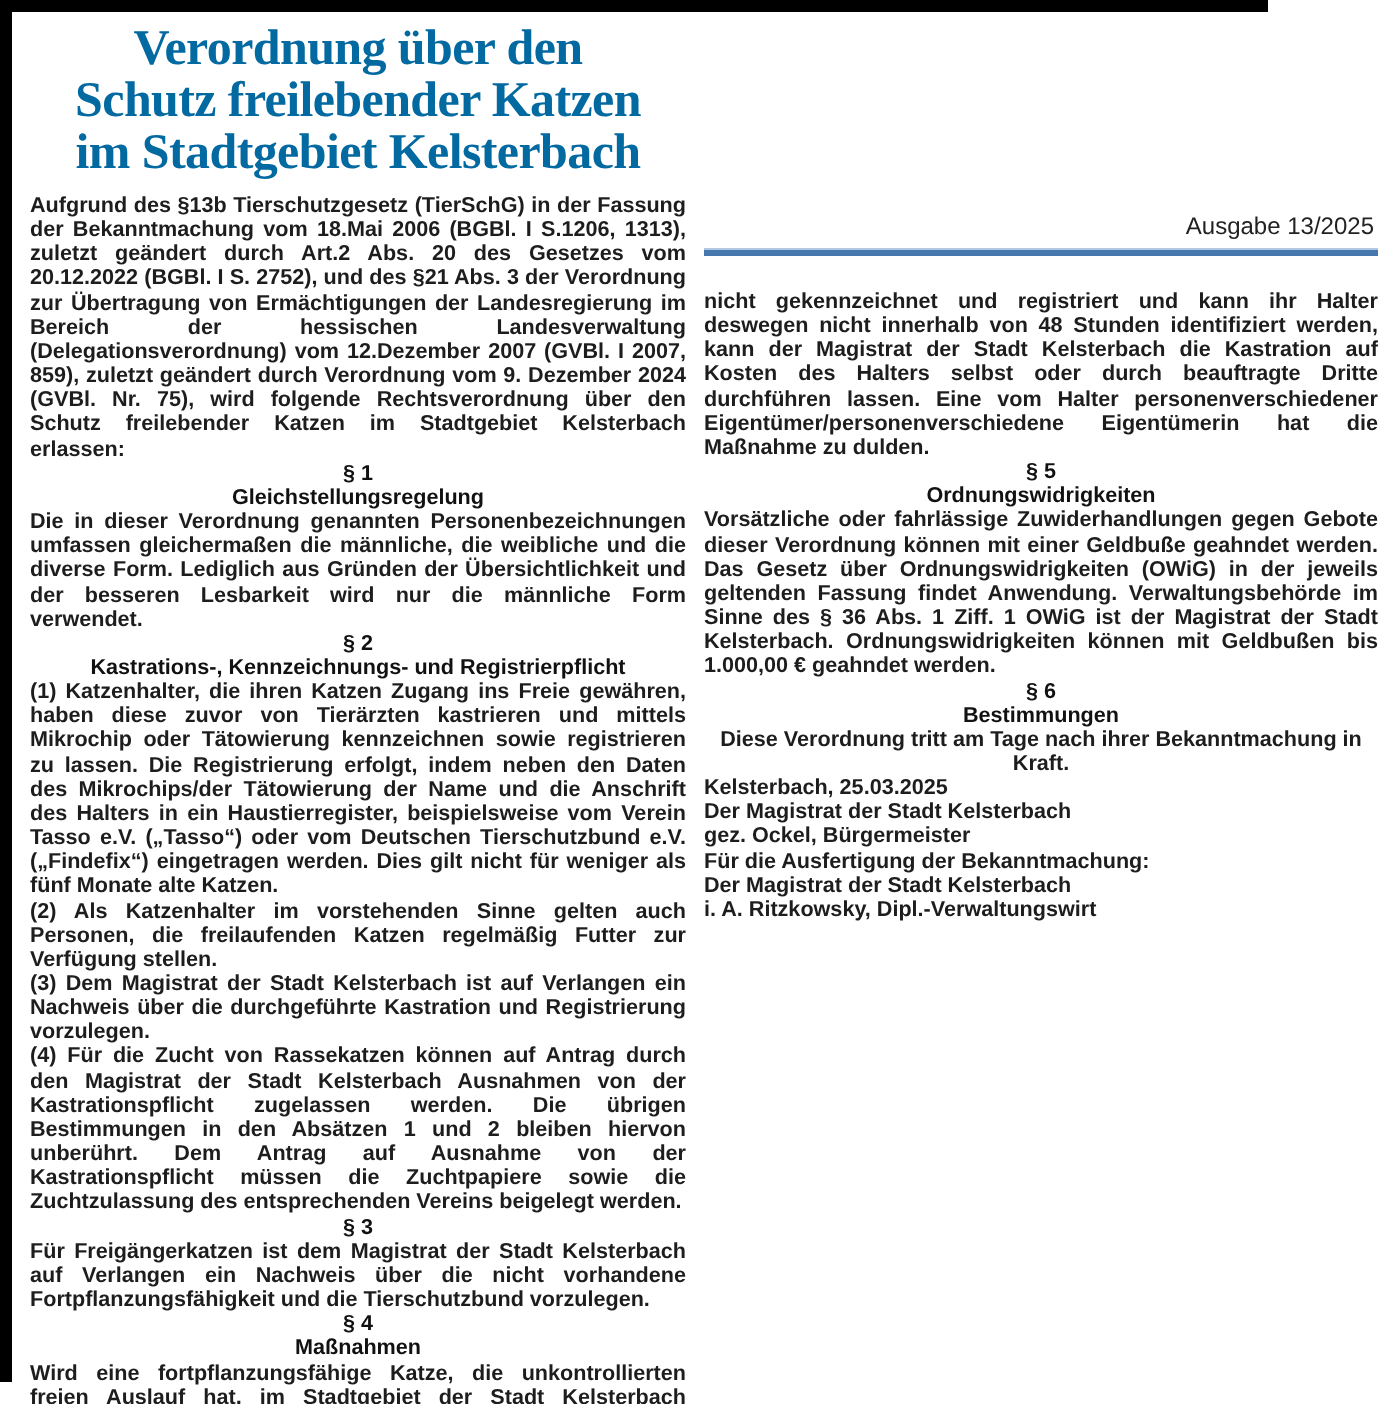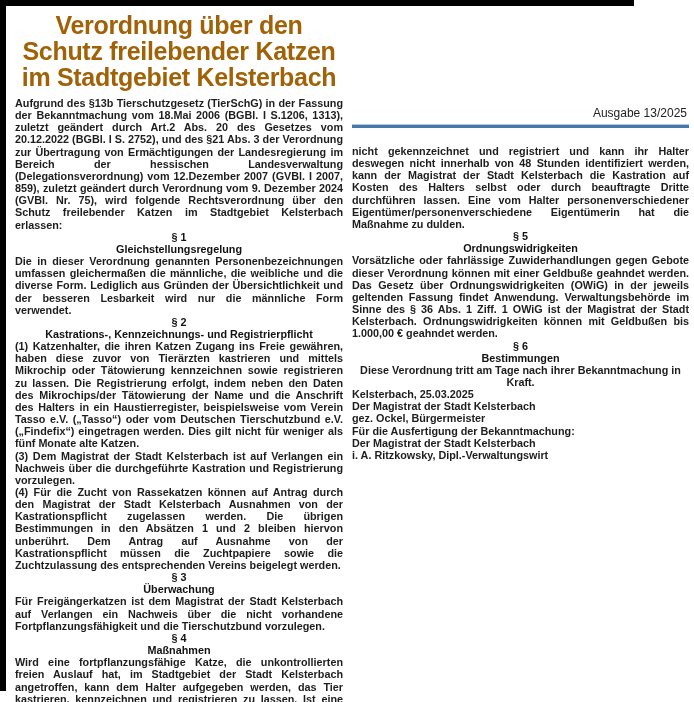--- a/index.html
+++ b/index.html
@@ -12,22 +12,23 @@
     -webkit-font-smoothing: antialiased;
   }
   .frame-top  { position: absolute; top: 0; left: 0; width: 634px; height: 6px; background: #000; }
   .frame-left { position: absolute; top: 0; left: 0; width: 6px; height: 691px; background: #000; }
 
   .col-left  { position: absolute; left: 15px; top: 12px; width: 328px; }
   .col-right { position: absolute; left: 352px; top: 86px; width: 337px; margin-top: 21px; }
 
   .doc-title {
     font-size: 25px; line-height: 26px; font-weight: bold;
-    text-align: center; color: #a16207; letter-spacing: -0.3px;
+    text-align: center; color: #0369a1; letter-spacing: -0.3px;
     margin-bottom: 7px;
+    font-family: Liberation Serif, serif;
   }
   .doc-title span { display: block; }
 
   .body-par {
     font-size: 10.8px; line-height: 12.15px;
     text-align: justify; color: #1d1d1d; font-weight: bold;
   }
   .body-par.no-just { text-align: center; }
 
   .sec-num, .sec-head {
@@ -66,27 +67,27 @@
   <div>
     <div class="sec-num">§ 1</div>
     <div class="sec-head">Gleichstellungsregelung</div>
     <p class="body-par">Die in dieser Verordnung genannten Personenbezeichnungen umfassen gleichermaßen die männliche, die weibliche und die diverse Form. Lediglich aus Gründen der Übersichtlichkeit und der besseren Lesbarkeit wird nur die männliche Form verwendet.</p>
   </div>
 
   <div>
     <div class="sec-num">§ 2</div>
     <div class="sec-head">Kastrations-, Kennzeichnungs- und Registrierpflicht</div>
     <p class="body-par">(1) Katzenhalter, die ihren Katzen Zugang ins Freie gewähren, haben diese zuvor von Tierärzten kastrieren und mittels Mikrochip oder Tätowierung kennzeichnen sowie registrieren zu lassen. Die Registrierung erfolgt, indem neben den Daten des Mikrochips/der Tätowierung der Name und die Anschrift des Halters in ein Haustierregister, beispielsweise vom Verein Tasso e.V. („Tasso“) oder vom Deutschen Tierschutzbund e.V. („Findefix“) eingetragen werden. Dies gilt nicht für weniger als fünf Monate alte Katzen.</p>
+    <p class="body-par">(2) Als Katzenhalter im vorstehenden Sinne gelten auch Personen, die freilaufenden Katzen regelmäßig Futter zur Verfügung stellen.</p>
     <p class="body-par">(3) Dem Magistrat der Stadt Kelsterbach ist auf Verlangen ein Nachweis über die durchgeführte Kastration und Registrierung vorzulegen.</p>
     <p class="body-par">(4) Für die Zucht von Rassekatzen können auf Antrag durch den Magistrat der Stadt Kelsterbach Ausnahmen von der Kastrationspflicht zugelassen werden. Die übrigen Bestimmungen in den Absätzen 1 und 2 bleiben hiervon unberührt. Dem Antrag auf Ausnahme von der Kastrationspflicht müssen die Zuchtpapiere sowie die Zuchtzulassung des entsprechenden Vereins beigelegt werden.</p>
   </div>
 
   <div>
     <div class="sec-num">§ 3</div>
-    <div class="sec-head">Überwachung</div>
     <p class="body-par">Für Freigängerkatzen ist dem Magistrat der Stadt Kelsterbach auf Verlangen ein Nachweis über die nicht vorhandene Fortpflanzungsfähigkeit und die Tierschutzbund vorzulegen.</p>
   </div>
 
   <div>
     <div class="sec-num">§ 4</div>
     <div class="sec-head">Maßnahmen</div>
     <p class="body-par">Wird eine fortpflanzungsfähige Katze, die unkontrollierten freien Auslauf hat, im Stadtgebiet der Stadt Kelsterbach angetroffen, kann dem Halter aufgegeben werden, das Tier kastrieren, kennzeichnen und registrieren zu lassen. Ist eine fortpflanzungsfähige angetroffene Katze</p>
   </div>
 </div>
 

